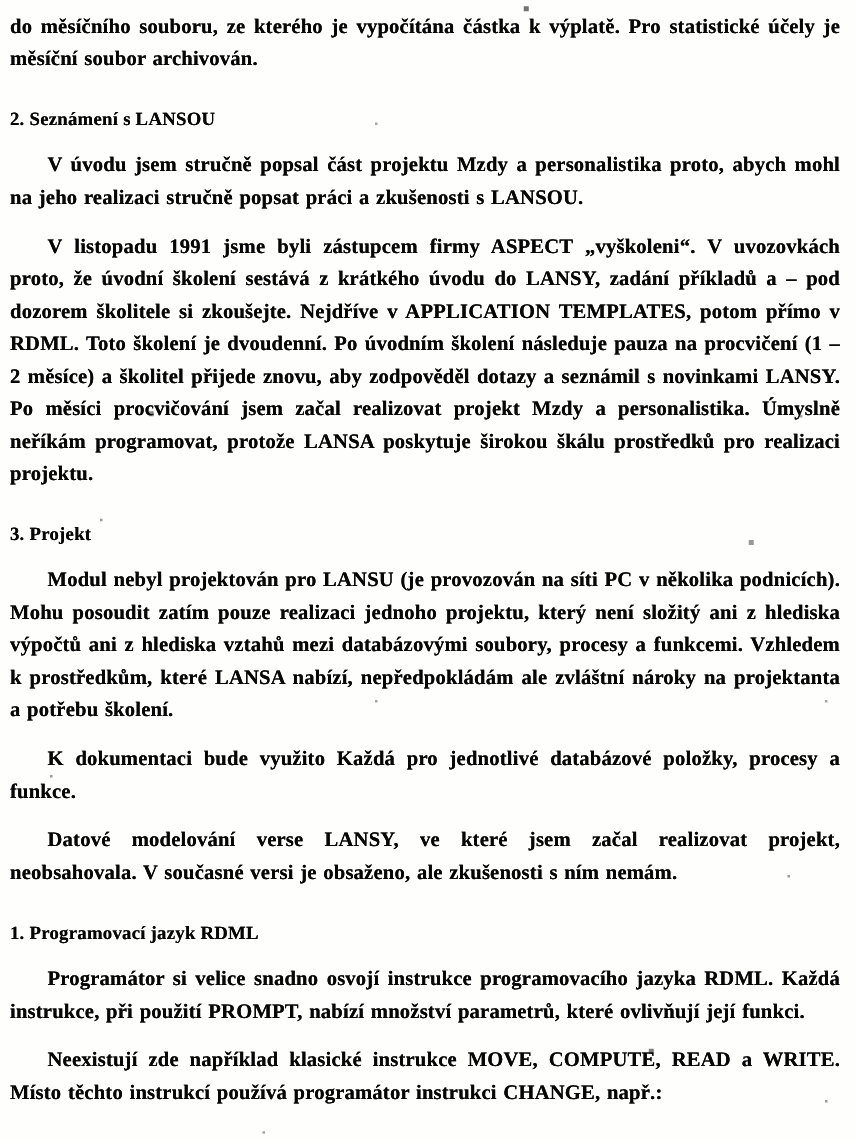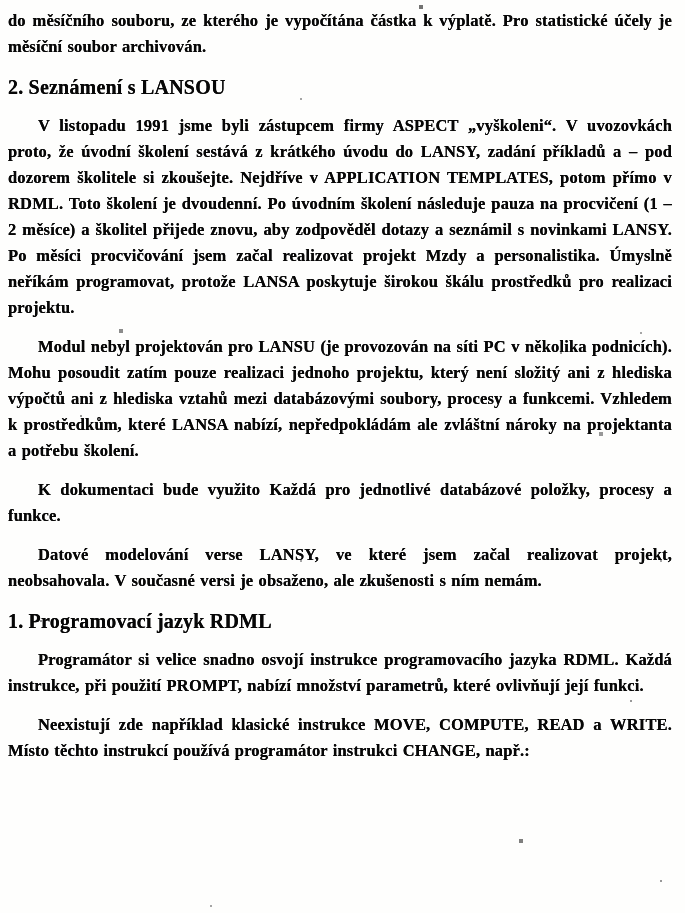--- a/index.html
+++ b/index.html
@@ -29,24 +29,24 @@
     text-align: justify;
     margin: 0 0 13px 0;
     letter-spacing: 0.15px;
     word-spacing: 1px;
     text-shadow: 0 0 0.5px #111;
   }
   .para.indent {
     text-indent: 30px;
   }
   .heading {
-    font-size: 20px;
+    font-size: 15px;
     font-weight: bold;
     letter-spacing: 0.2px;
-    margin: 16px 0 14px 0;
+    margin: 28px 0 14px 0;
     text-shadow: 0 0 0.5px #111;
   }
   
   .scan-noise {
     position: absolute;
     top: 0; left: 0;
     width: 2px; height: 2px;
     background: transparent;
     pointer-events: none;
     box-shadow:
@@ -67,21 +67,23 @@
       210px 905px 0 0 rgba(0,0,0,0.35);
   }
 </style>
 </head>
 <body>
 
 <div class="page">
   <div>
       <p class="para">do měsíčního souboru, ze kterého je vypočítána částka k výplatě. Pro statistické účely je měsíční soubor archivován.</p>
       <h2 class="heading">2. Seznámení s LANSOU</h2>
+      <p class="para indent">V úvodu jsem stručně popsal část projektu Mzdy a personalistika proto, abych mohl na jeho realizaci stručně popsat práci a zkušenosti s LANSOU.</p>
       <p class="para indent">V listopadu 1991 jsme byli zástupcem firmy ASPECT „vyškoleni“. V uvozovkách proto, že úvodní školení sestává z krátkého úvodu do LANSY, zadání příkladů a – pod dozorem školitele si zkoušejte. Nejdříve v APPLICATION TEMPLATES, potom přímo v RDML. Toto školení je dvoudenní. Po úvodním školení následuje pauza na procvičení (1 – 2 měsíce) a školitel přijede znovu, aby zodpověděl dotazy a seznámil s novinkami LANSY. Po měsíci procvičování jsem začal realizovat projekt Mzdy a personalistika. Úmyslně neříkám programovat, protože LANSA poskytuje širokou škálu prostředků pro realizaci projektu.</p>
+      <h2 class="heading">3. Projekt</h2>
       <p class="para indent">Modul nebyl projektován pro LANSU (je provozován na síti PC v několika podnicích). Mohu posoudit zatím pouze realizaci jednoho projektu, který není složitý ani z hlediska výpočtů ani z hlediska vztahů mezi databázovými soubory, procesy a funkcemi. Vzhledem k prostředkům, které LANSA nabízí, nepředpokládám ale zvláštní nároky na projektanta a potřebu školení.</p>
       <p class="para indent">K dokumentaci bude využito Každá pro jednotlivé databázové položky, procesy a funkce.</p>
       <p class="para indent">Datové modelování verse LANSY, ve které jsem začal realizovat projekt, neobsahovala. V současné versi je obsaženo, ale zkušenosti s ním nemám.</p>
       <h2 class="heading">1. Programovací jazyk RDML</h2>
       <p class="para indent">Programátor si velice snadno osvojí instrukce programovacího jazyka RDML. Každá instrukce, při použití PROMPT, nabízí množství parametrů, které ovlivňují její funkci.</p>
       <p class="para indent">Neexistují zde například klasické instrukce MOVE, COMPUTE, READ a WRITE. Místo těchto instrukcí používá programátor instrukci CHANGE, např.:</p>
     </div>
   <div class="scan-noise"></div>
 </div>
 

